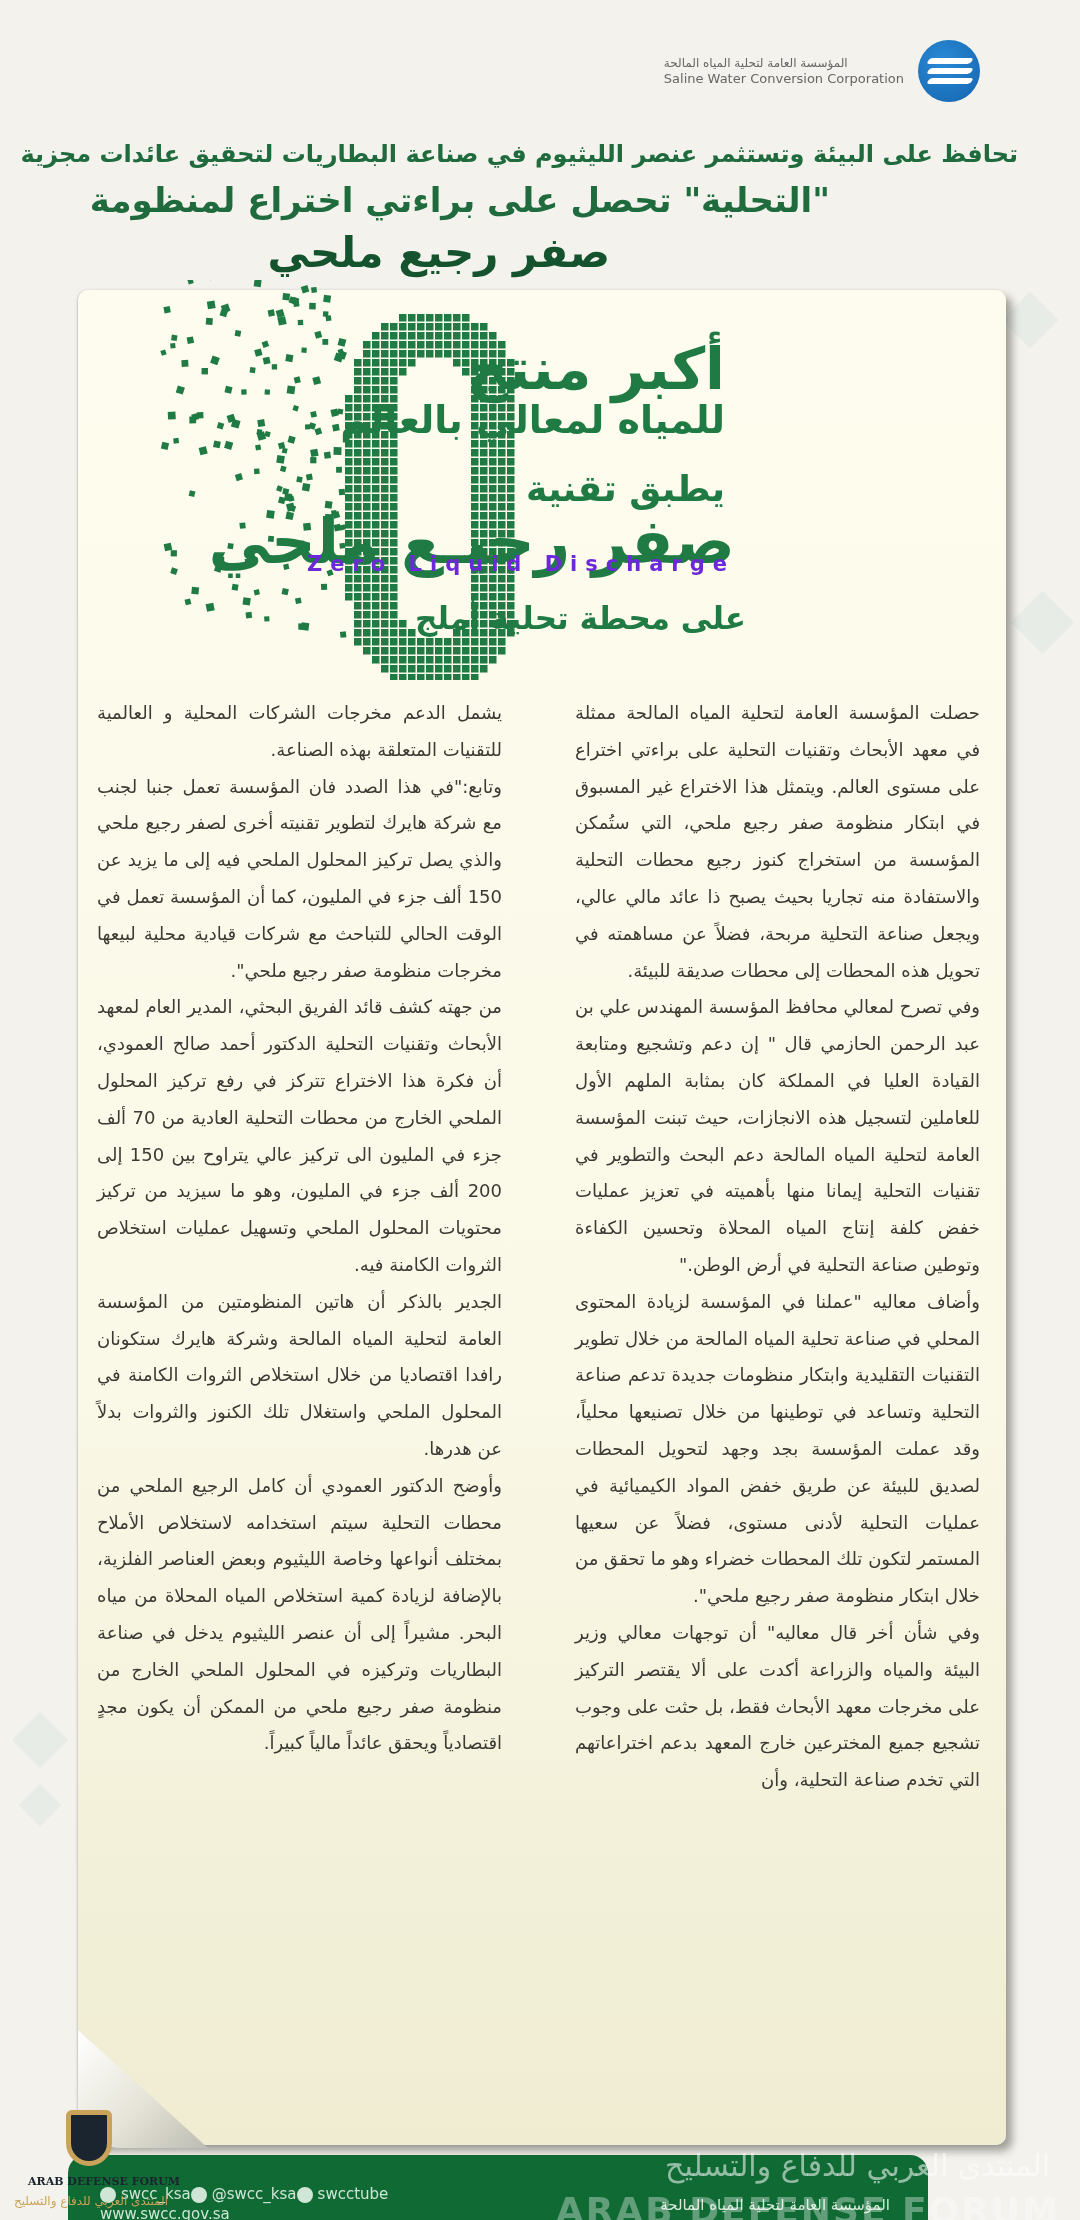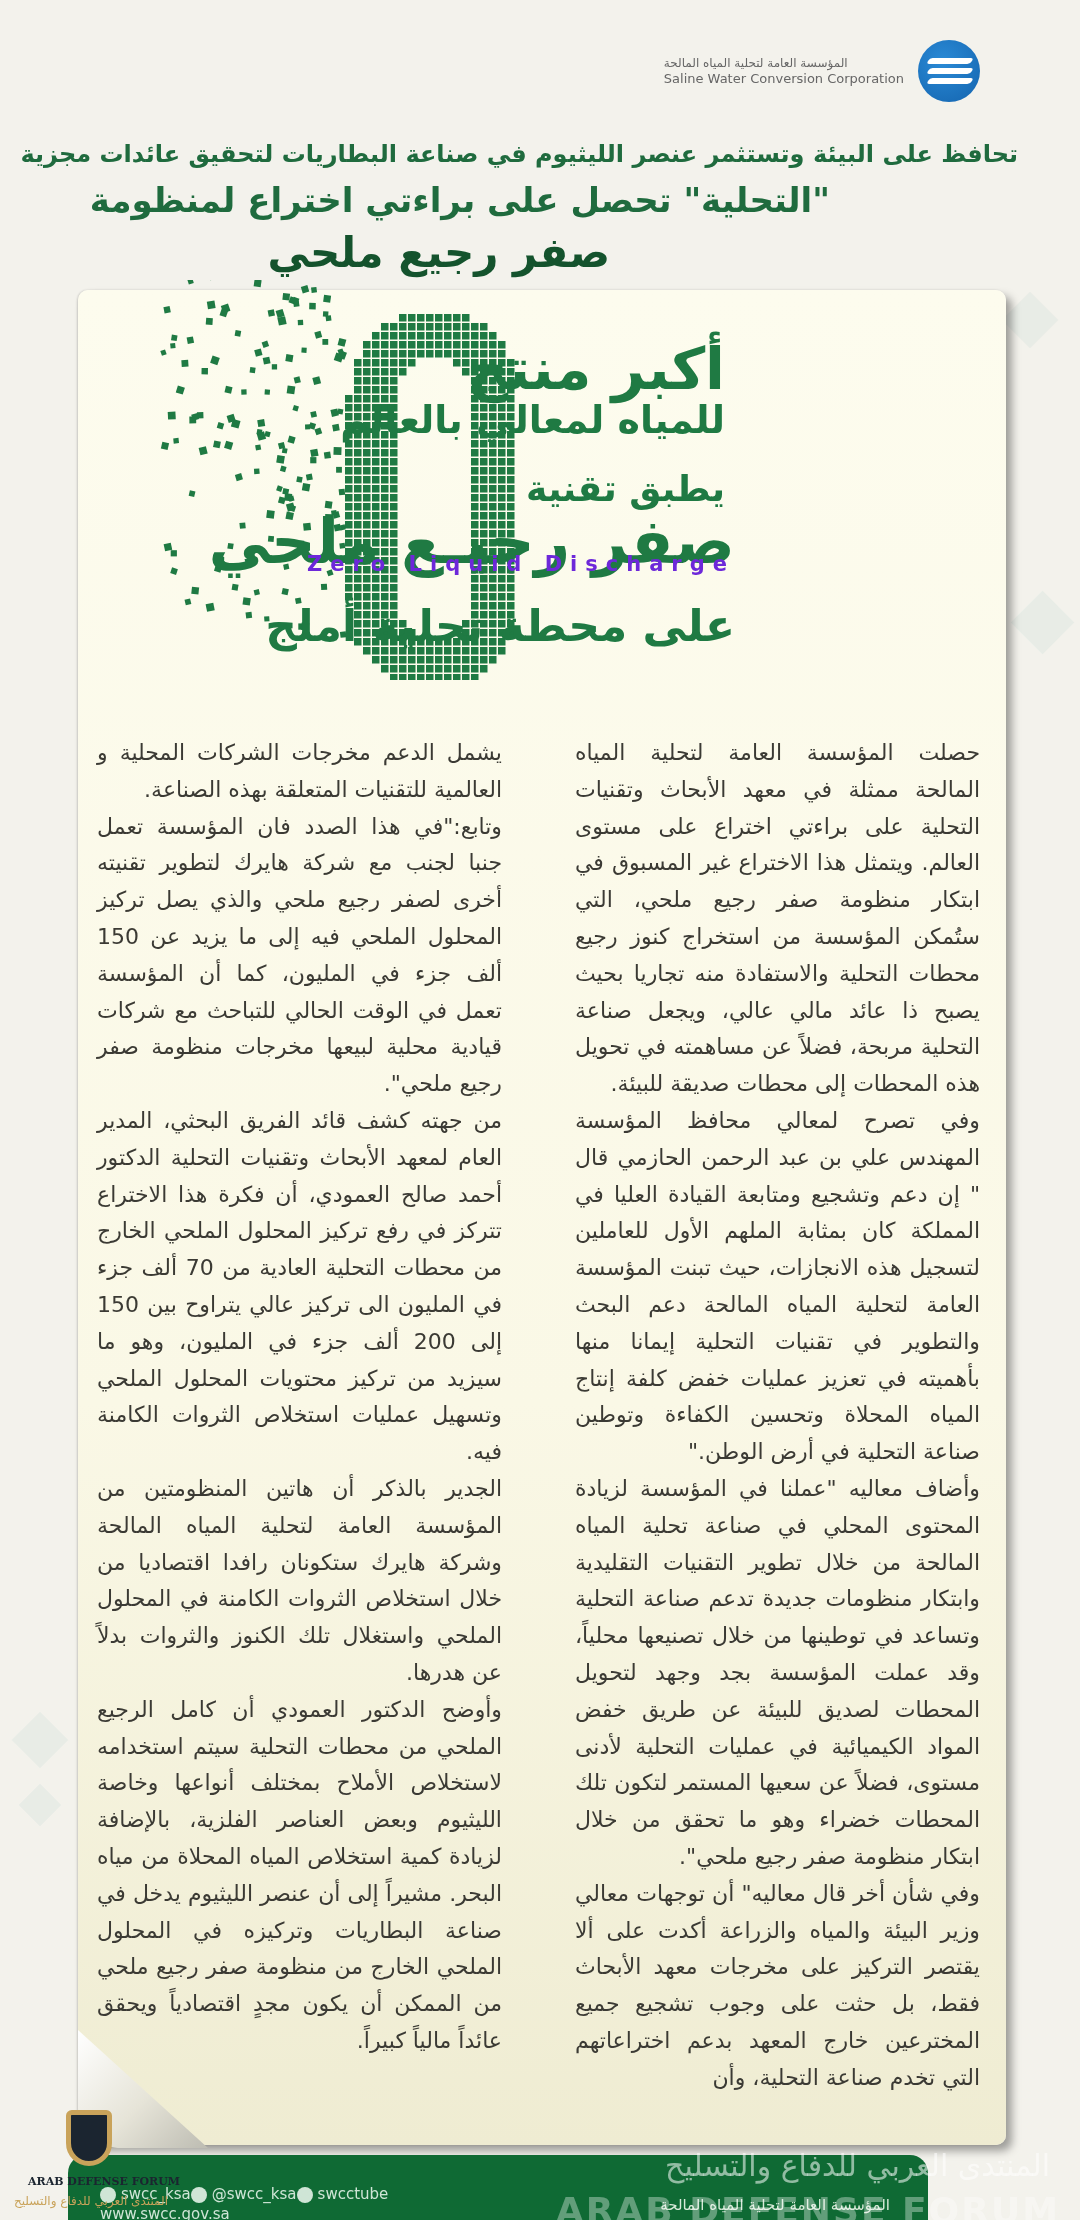--- a/index.html
+++ b/index.html
@@ -44,26 +44,26 @@
     clip-path: polygon(0 0, 100% 100%, 0 100%);
     box-shadow: 2px 2px 6px rgba(0,0,0,.3);
   }
   .zero-graphic { position: absolute; left: 150px; top: 280px; width: 420px; height: 400px; }
   .promo { position: absolute; direction: rtl; color: #1f7a43; font-weight: bold; white-space: nowrap; }
   .p1 { right: 355px; top: 335px; font-size: 58px; }
   .p2 { right: 355px; top: 398px; font-size: 38px; }
   .p3 { right: 355px; top: 468px; font-size: 36px; }
   .p4 { right: 345px; top: 505px; font-size: 62px; }
   .p5 { right: 345px; top: 552px; font-size: 21px; letter-spacing: 8px; direction: ltr; color: #6d28d9; }
-  .p6 { right: 345px; top: 600px; font-size: 44px; }
+  .p6 { right: 334px; top: 600px; font-size: 31px; }
 
   .col {
     position: absolute; top: 695px; width: 405px;
     direction: rtl; text-align: justify;
-    font-size: 22px; line-height: 36.8px; color: #3b3a34; margin-top: 40px;
+    font-size: 18px; line-height: 36.8px; color: #3b3a34;
   }
   .col p { margin: 0; }
   .col-right { right: 100px; }
   .col-left { right: 578px; }
 
   .footer {
     position: absolute; left: 68px; top: 2155px; width: 860px; height: 80px;
     background: #0f6a34; border-radius: 18px 18px 0 0;
   }
   .footer-social { position: absolute; left: 100px; top: 2185px; display: flex; color: #cfe5d6; font-size: 15px; align-items: center; }

